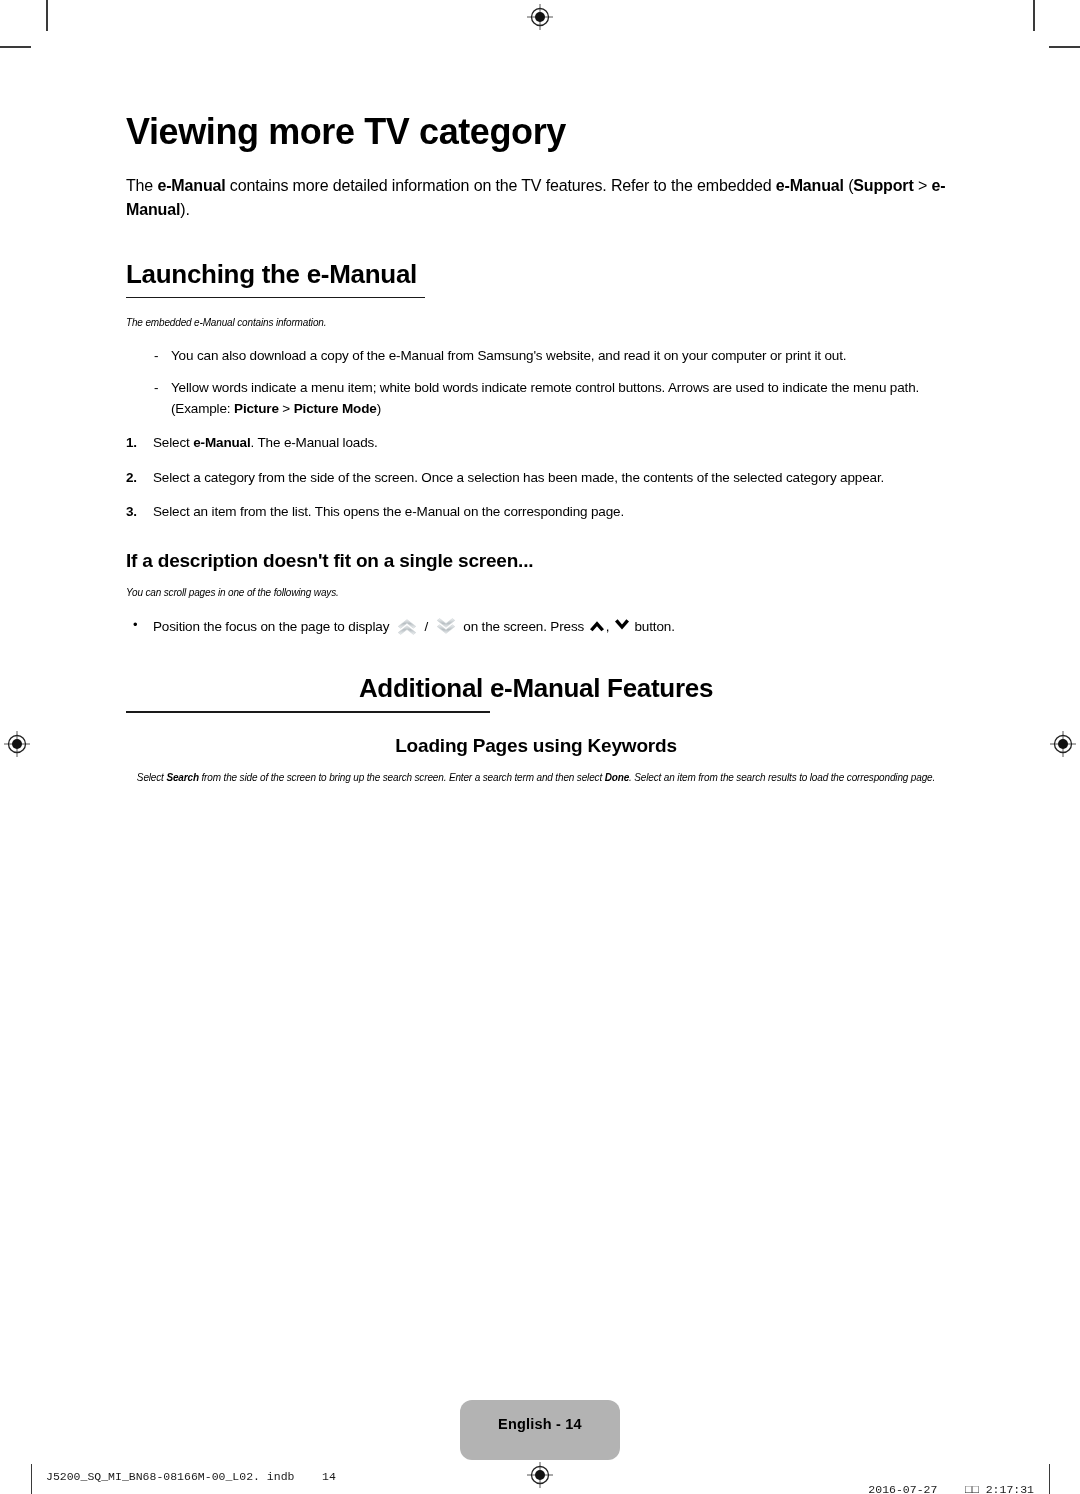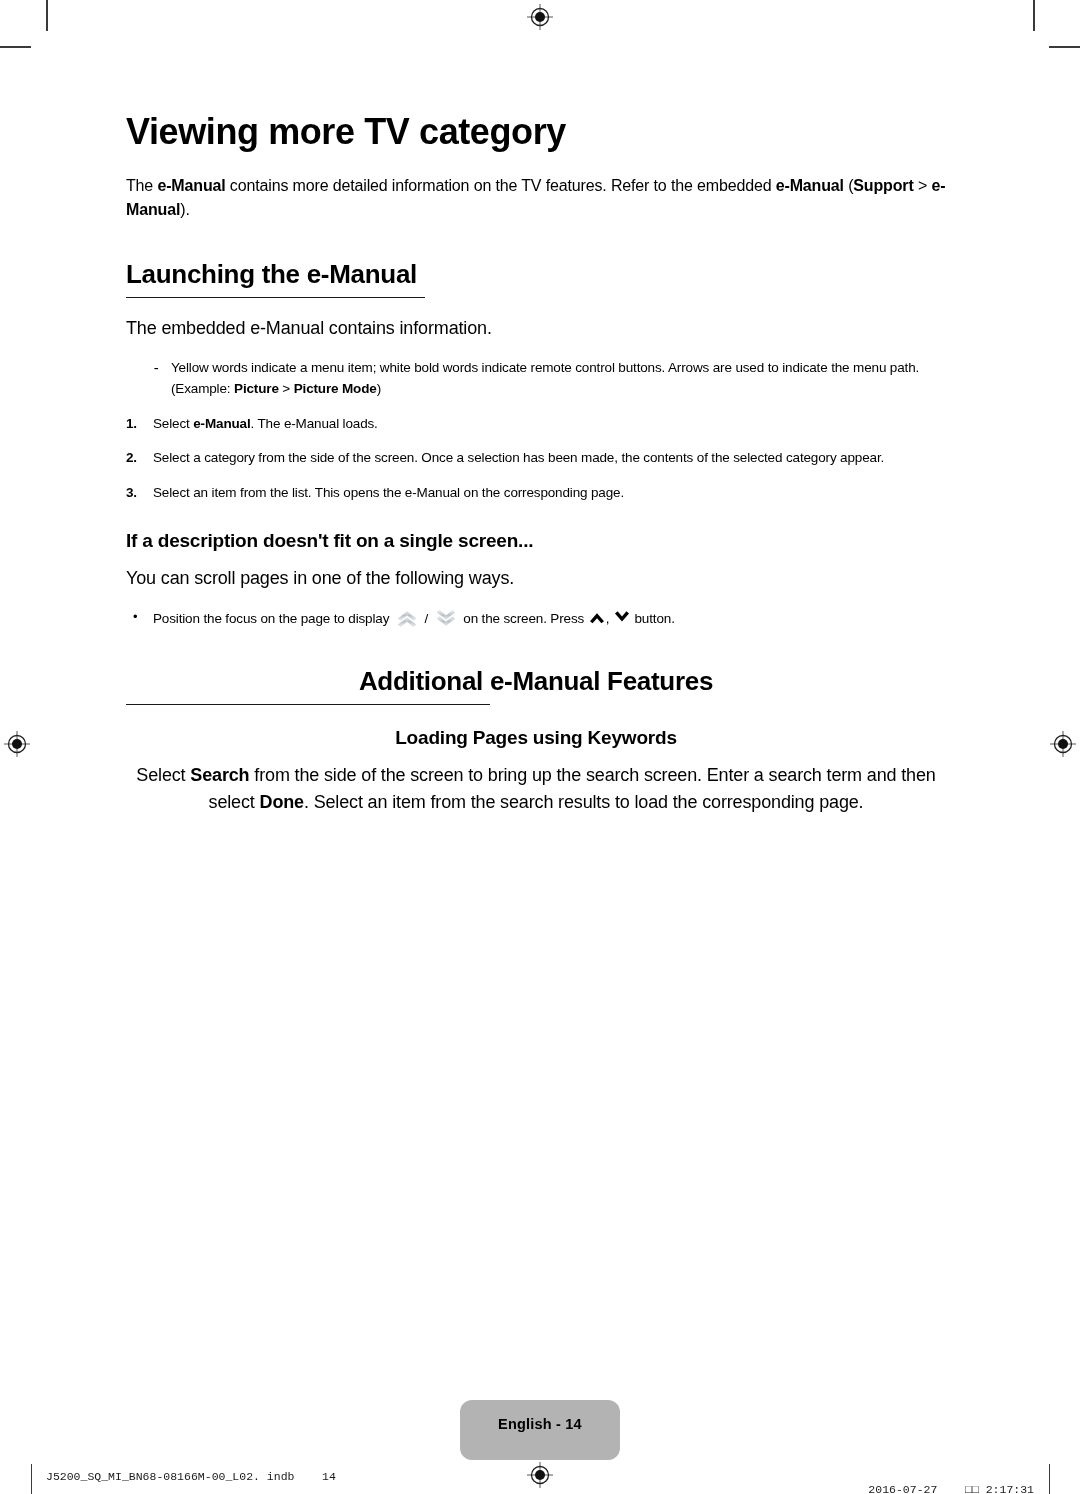--- a/index.html
+++ b/index.html
@@ -80,24 +80,25 @@
   .section-rule {
     height: 1.6px;
     background: #1a1a1a;
     margin-top: 7px;
     margin-bottom: 17px;
   }
   .rule-launch { width: 299px; }
   .rule-additional { width: 364px; }
 
   p.lead {
-    font-size: 18px;
+    font-size: 10px;
     line-height: 1.5;
     margin: 0 0 16px 0;
     letter-spacing: -0.15px;
+    font-style: italic;
   }
 
   ul.dash-list {
     list-style: none;
     margin: 0 0 14px 0;
     padding: 0;
   }
   ul.dash-list > li {
     position: relative;
     padding-left: 45px;
@@ -270,20 +271,21 @@
 
     <div>
       <h2 class="section">Launching the e-Manual</h2>
       <div class="section-rule rule-launch"></div>
 
       <p class="lead">The embedded e-Manual contains information.</p>
 
       <ul class="dash-list">
         <li>
           <span class="dash">-</span>
+          <span>You can also download a copy of the e-Manual from Samsung's website, and read it on your computer or print it out.</span>
         </li>
         <li>
           <span class="dash">-</span><span>Yellow words indicate a menu item; white bold words indicate remote control buttons. Arrows are used to indicate the menu path. (Example: </span><b>Picture</b><span> &gt; </span><b>Picture Mode</b><span>)</span>
         </li>
       </ul>
 
       <ol class="num-list">
         <li>
           <span class="num">1.</span><span>Select </span><b>e-Manual</b><span>. The e-Manual loads.</span>
         </li>

